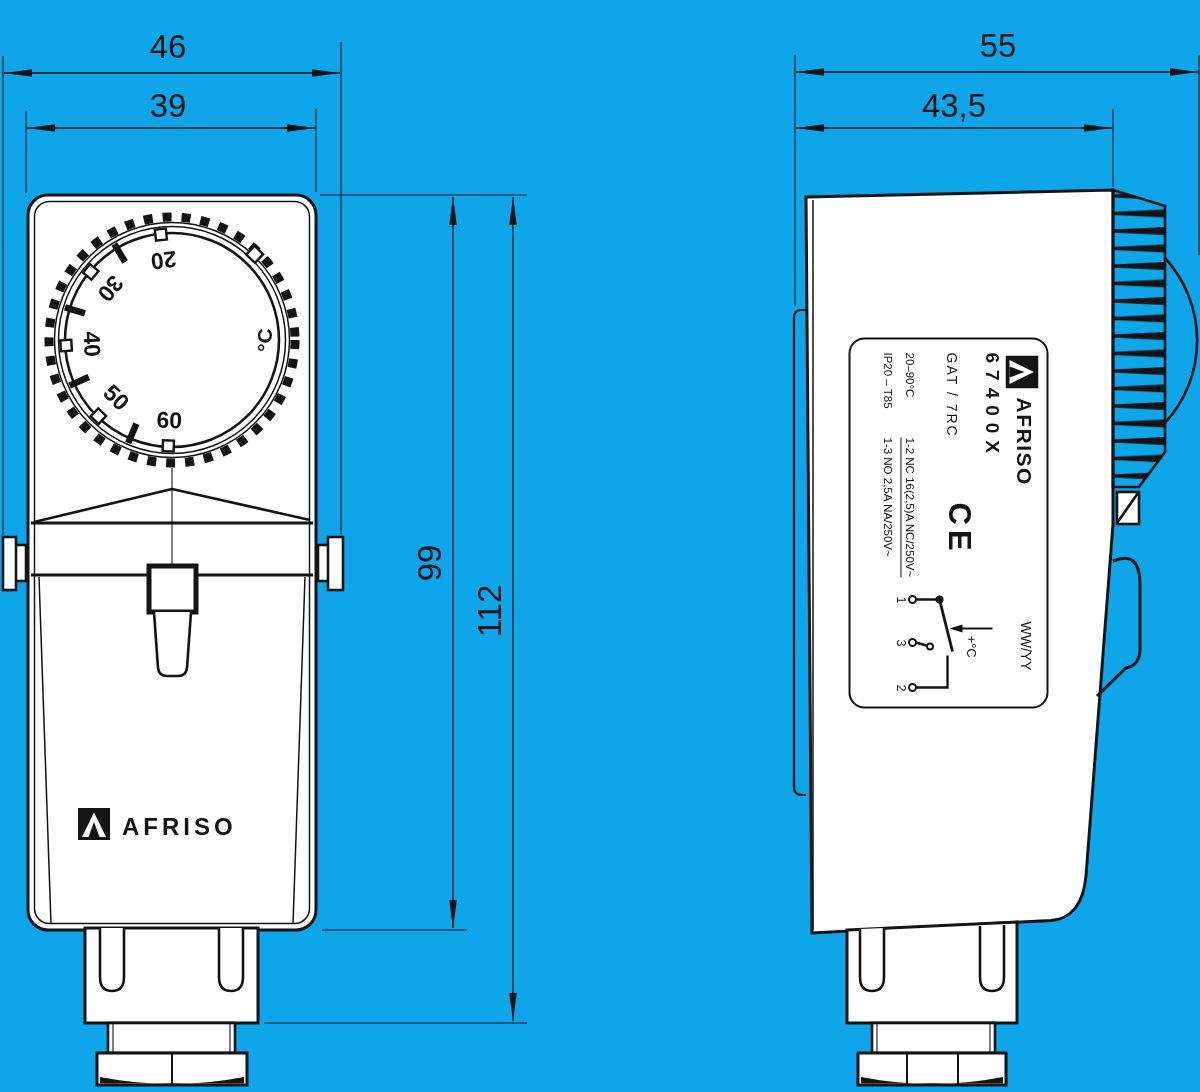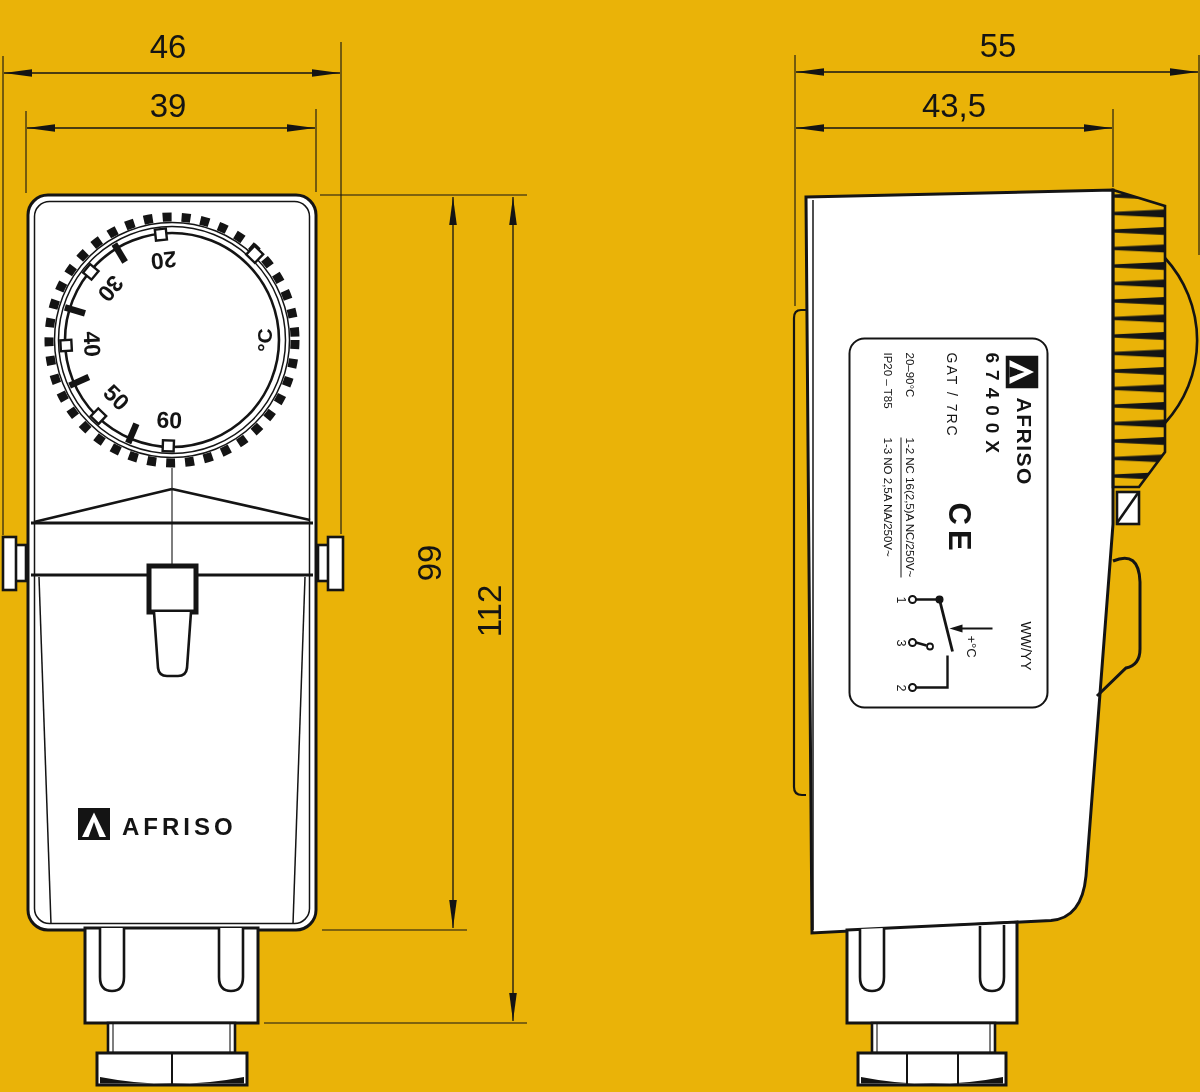--- a/index.html
+++ b/index.html
@@ -1,16 +1,16 @@
 <!DOCTYPE html>
 <html><head>
 <meta charset="utf-8">
 <style>
   html,body{margin:0;padding:0;background:#fff;}
-  .canvas{position:relative;width:1200px;height:1092px;background:#eab308;overflow:hidden;
+  .canvas{position:relative;width:1200px;height:1092px;background:#0ea5e9;overflow:hidden;
           font-family:"Liberation Sans",sans-serif;color:#141414;}
   svg text{fill:#141414;}
   .s3{fill:none;stroke:#141414;stroke-width:3;}
   .s26{fill:none;stroke:#141414;stroke-width:2.6;}
   .s22{fill:none;stroke:#141414;stroke-width:2.2;}
   .s2{fill:none;stroke:#141414;stroke-width:2;}
   .s15{fill:none;stroke:#141414;stroke-width:1.5;}
   .thin{fill:none;stroke:#141414;stroke-width:1.1;}
   .dim{stroke:#141414;stroke-width:1.3;fill:none;}
   .ext{stroke:#141414;stroke-width:1.1;fill:none;}

